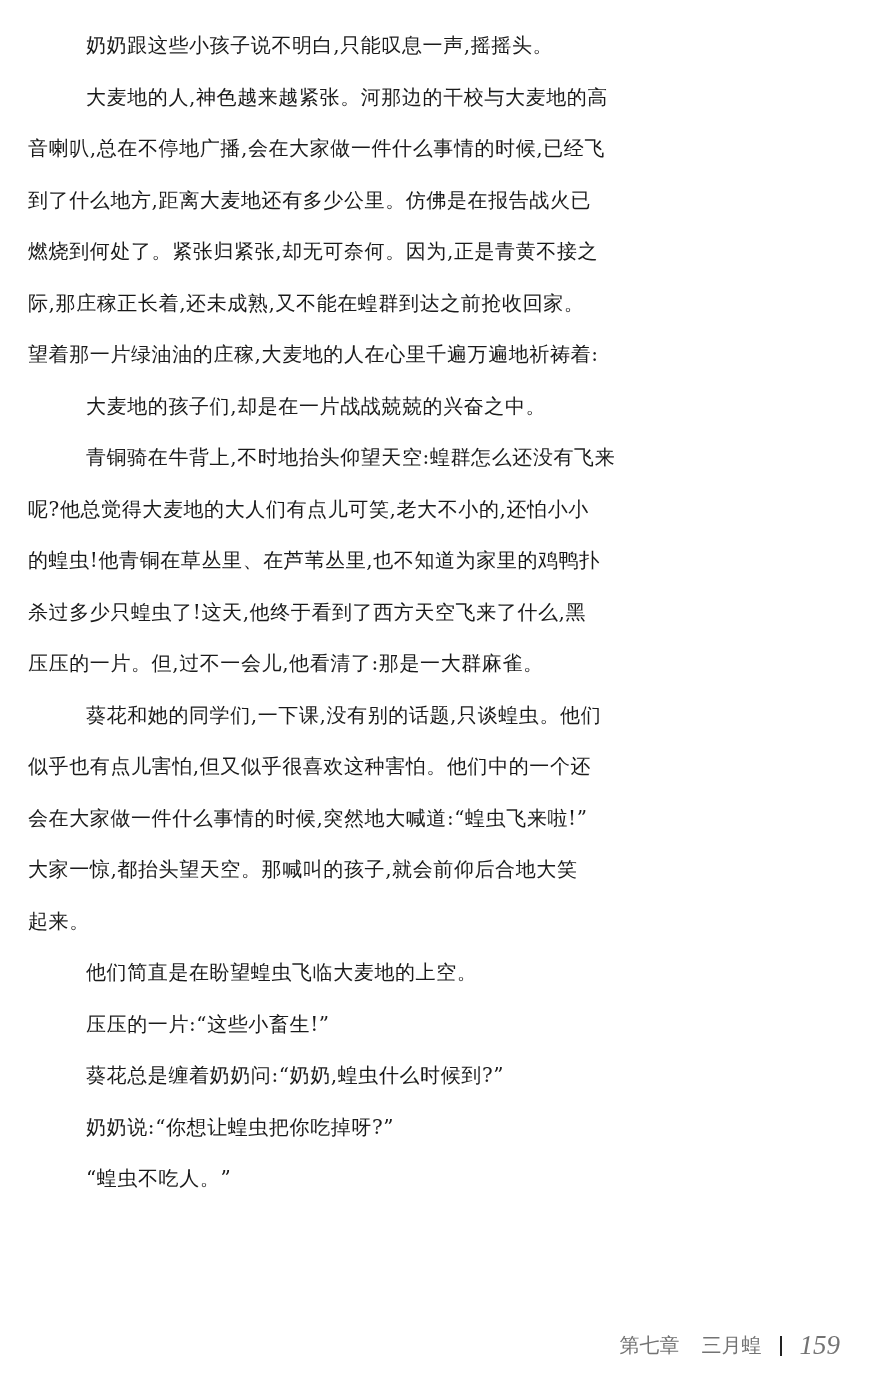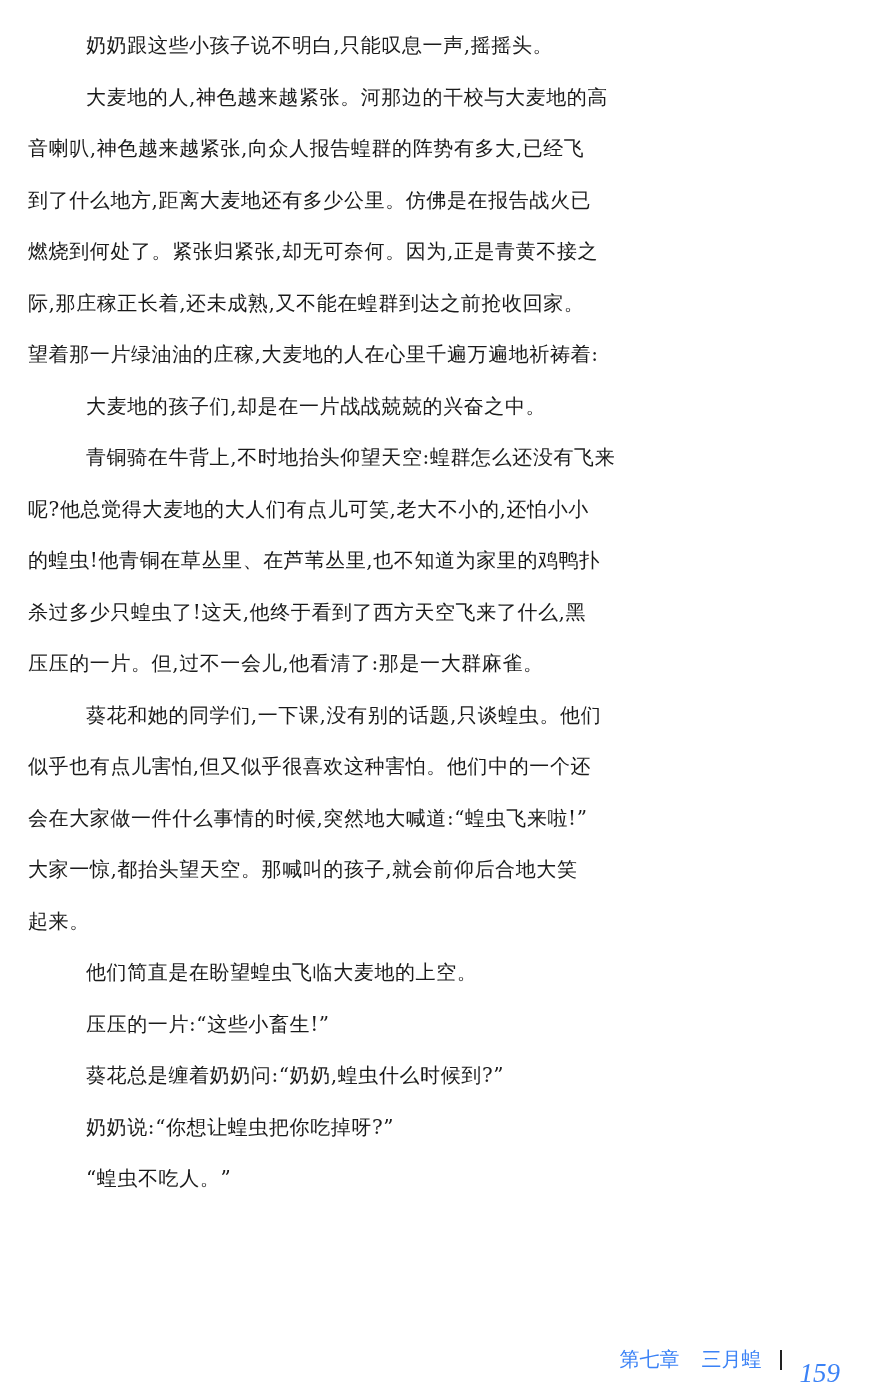--- a/index.html
+++ b/index.html
@@ -2,33 +2,33 @@
 <html><head>
 <meta charset="utf-8">
 <style>
   html, body { margin: 0; padding: 0; background: #ffffff; }
   body { width: 872px; height: 1391px; position: relative; overflow: hidden;
          font-family: "DejaVu Serif", serif; color: #1a1a1a; }
   .page { position: absolute; left: 28px; top: 20px; width: 816px; }
   .line { height: 51.5px; line-height: 51.5px; font-size: 20px; white-space: nowrap;
           letter-spacing: 0.6px; }
   .indent { padding-left: 58px; }
-  .footer { position: absolute; right: 32px; top: 1330px; font-size: 20px; color: #3b82f6;
+  .footer { position: absolute; right: 32px; top: 1330px; font-size: 20px; color: #737373;
             display: flex; align-items: center; }
   .footer .sep { display: inline-block; width: 2px; height: 20px; background: #222; margin: 0 18px; }
-  .footer .num { font-family: "Liberation Serif", serif; font-style: italic; font-size: 27px; margin-top: 28px; }
+  .footer .num { font-family: "Liberation Serif", serif; font-style: italic; font-size: 27px; }
   .footer .gap { display: inline-block; width: 22px; }
 </style>
 </head>
 <body>
 
 <div class="page">
   <div class="line indent">奶奶跟这些小孩子说不明白,只能叹息一声,摇摇头。</div>
   <div class="line indent">大麦地的人,神色越来越紧张。河那边的干校与大麦地的高</div>
-  <div class="line">音喇叭,神色越来越紧张,向众人报告蝗群的阵势有多大,已经飞</div>
+  <div class="line">音喇叭,总在不停地广播,会在大家做一件什么事情的时候,已经飞</div>
   <div class="line">到了什么地方,距离大麦地还有多少公里。仿佛是在报告战火已</div>
   <div class="line">燃烧到何处了。紧张归紧张,却无可奈何。因为,正是青黄不接之</div>
   <div class="line">际,那庄稼正长着,还未成熟,又不能在蝗群到达之前抢收回家。</div>
   <div class="line">望着那一片绿油油的庄稼,大麦地的人在心里千遍万遍地祈祷着:</div>
   <div class="line indent">大麦地的孩子们,却是在一片战战兢兢的兴奋之中。</div>
   <div class="line indent">青铜骑在牛背上,不时地抬头仰望天空:蝗群怎么还没有飞来</div>
   <div class="line">呢?他总觉得大麦地的大人们有点儿可笑,老大不小的,还怕小小</div>
   <div class="line">的蝗虫!他青铜在草丛里、在芦苇丛里,也不知道为家里的鸡鸭扑</div>
   <div class="line">杀过多少只蝗虫了!这天,他终于看到了西方天空飞来了什么,黑</div>
   <div class="line">压压的一片。但,过不一会儿,他看清了:那是一大群麻雀。</div>

